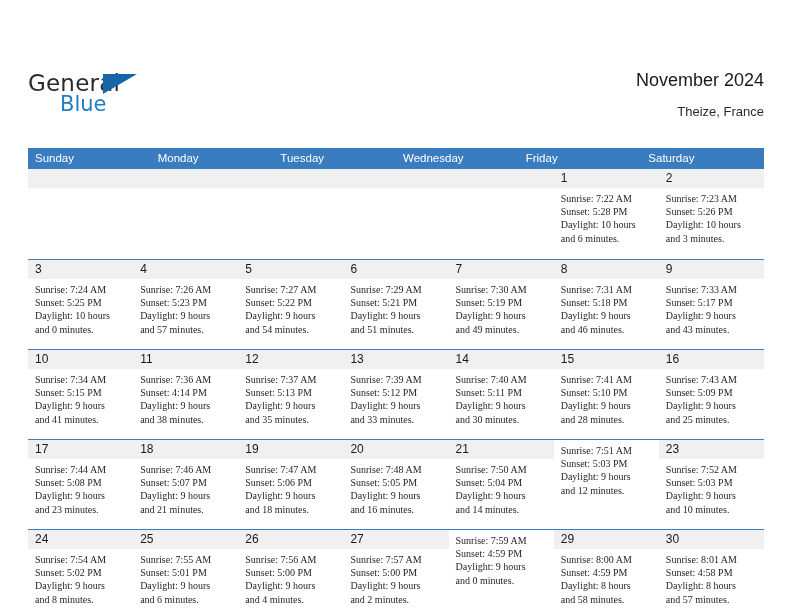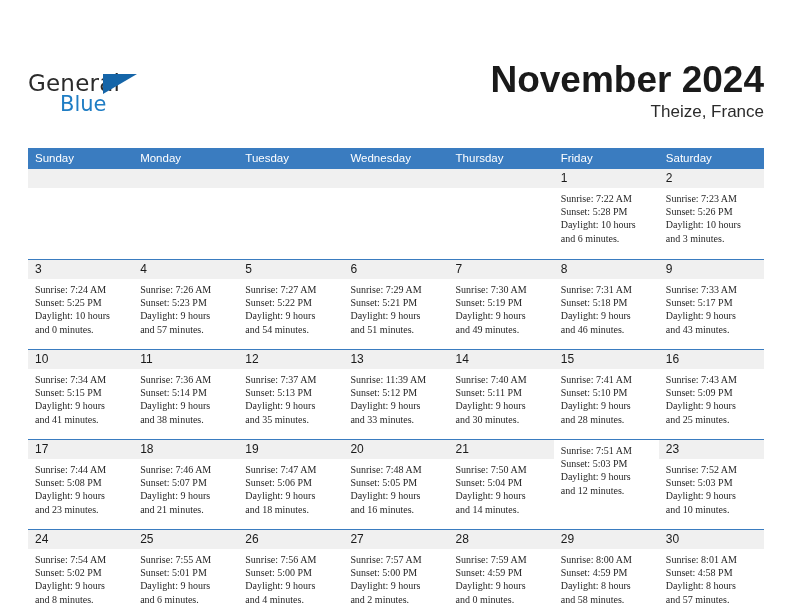--- a/index.html
+++ b/index.html
@@ -67,30 +67,30 @@
     border-top: 0 solid transparent;
   }
 
   .title-block {
     position: absolute;
     right: 0;
     top: 0;
     text-align: right;
   }
   .cal-title {
-    font-size: 37px;
-    font-weight: 700;
+    font-size: 18px;
+    font-weight: 400;
     color: #1a1a1a;
     line-height: 32px;
     white-space: nowrap;
     font-family: "Liberation Sans", sans-serif;
   }
   .cal-subtitle {
     margin-top: 8px;
-    font-size: 17px;
+    font-size: 13px;
     color: #2b2b2b;
     line-height: 16px;
     white-space: nowrap;
   }
 
   
   .calendar {
     position: absolute;
     left: 28px;
     top: 112px;
@@ -170,21 +170,20 @@
 
   </div>
 
   <div class="calendar">
 
     <div class="weekday-row">
       <div class="weekday-cell">Sunday</div>
       <div class="weekday-cell">Monday</div>
       <div class="weekday-cell">Tuesday</div>
       <div class="weekday-cell">Wednesday</div>
-      <div class="weekday-cell">Thursday</div>
       <div class="weekday-cell">Friday</div>
       <div class="weekday-cell">Saturday</div>
     </div>
 
     <div class="week-row first">
       <div class="day-cell empty">
         <div class="day-number"></div>
         <div class="day-info">
           <div></div>
           <div></div>
@@ -321,38 +320,38 @@
           <div>Sunrise: 7:34 AM</div>
           <div>Sunset: 5:15 PM</div>
           <div>Daylight: 9 hours</div>
           <div>and 41 minutes.</div>
         </div>
       </div>
       <div class="day-cell">
         <div class="day-number">11</div>
         <div class="day-info">
           <div>Sunrise: 7:36 AM</div>
-          <div>Sunset: 5:14 PM</div>
+          <div>Sunset: 4:14 PM</div>
           <div>Daylight: 9 hours</div>
           <div>and 38 minutes.</div>
         </div>
       </div>
       <div class="day-cell">
         <div class="day-number">12</div>
         <div class="day-info">
           <div>Sunrise: 7:37 AM</div>
           <div>Sunset: 5:13 PM</div>
           <div>Daylight: 9 hours</div>
           <div>and 35 minutes.</div>
         </div>
       </div>
       <div class="day-cell">
         <div class="day-number">13</div>
         <div class="day-info">
-          <div>Sunrise: 11:39 AM</div>
+          <div>Sunrise: 7:39 AM</div>
           <div>Sunset: 5:12 PM</div>
           <div>Daylight: 9 hours</div>
           <div>and 33 minutes.</div>
         </div>
       </div>
       <div class="day-cell">
         <div class="day-number">14</div>
         <div class="day-info">
           <div>Sunrise: 7:40 AM</div>
           <div>Sunset: 5:11 PM</div>
@@ -476,21 +475,20 @@
       <div class="day-cell">
         <div class="day-number">27</div>
         <div class="day-info">
           <div>Sunrise: 7:57 AM</div>
           <div>Sunset: 5:00 PM</div>
           <div>Daylight: 9 hours</div>
           <div>and 2 minutes.</div>
         </div>
       </div>
       <div class="day-cell">
-        <div class="day-number">28</div>
         <div class="day-info">
           <div>Sunrise: 7:59 AM</div>
           <div>Sunset: 4:59 PM</div>
           <div>Daylight: 9 hours</div>
           <div>and 0 minutes.</div>
         </div>
       </div>
       <div class="day-cell">
         <div class="day-number">29</div>
         <div class="day-info">

